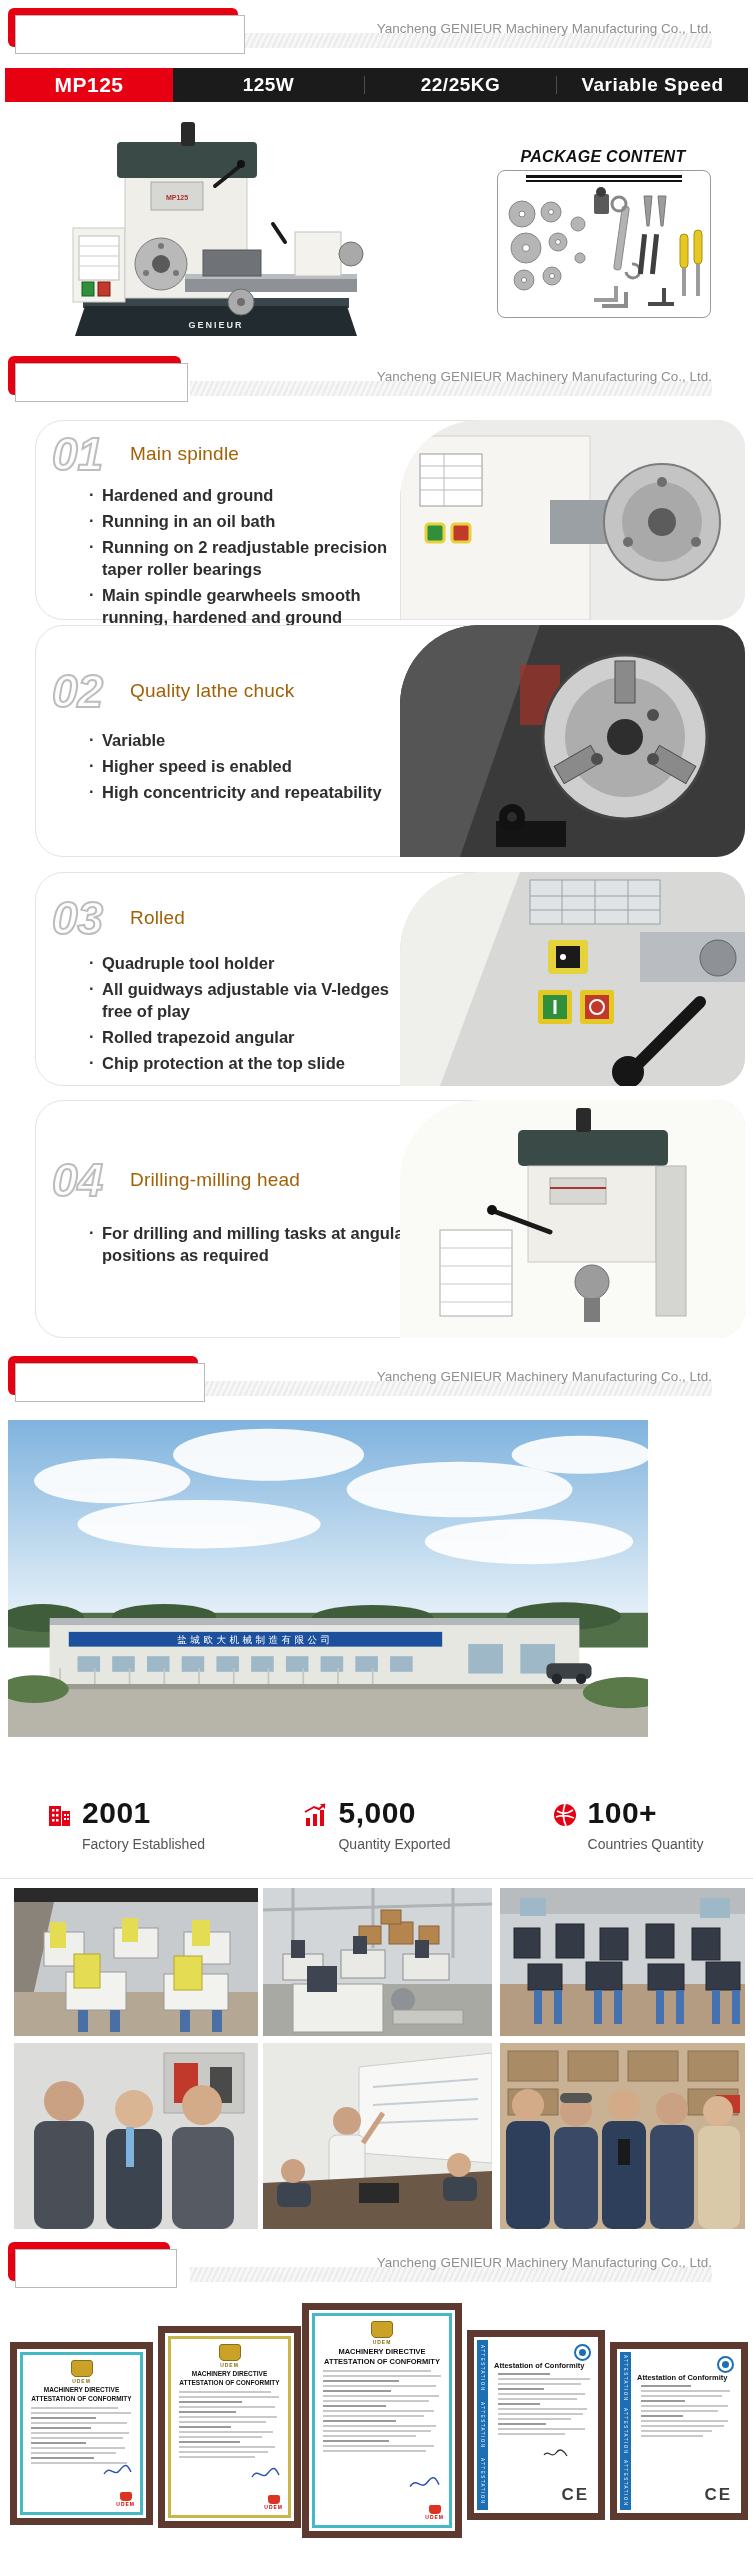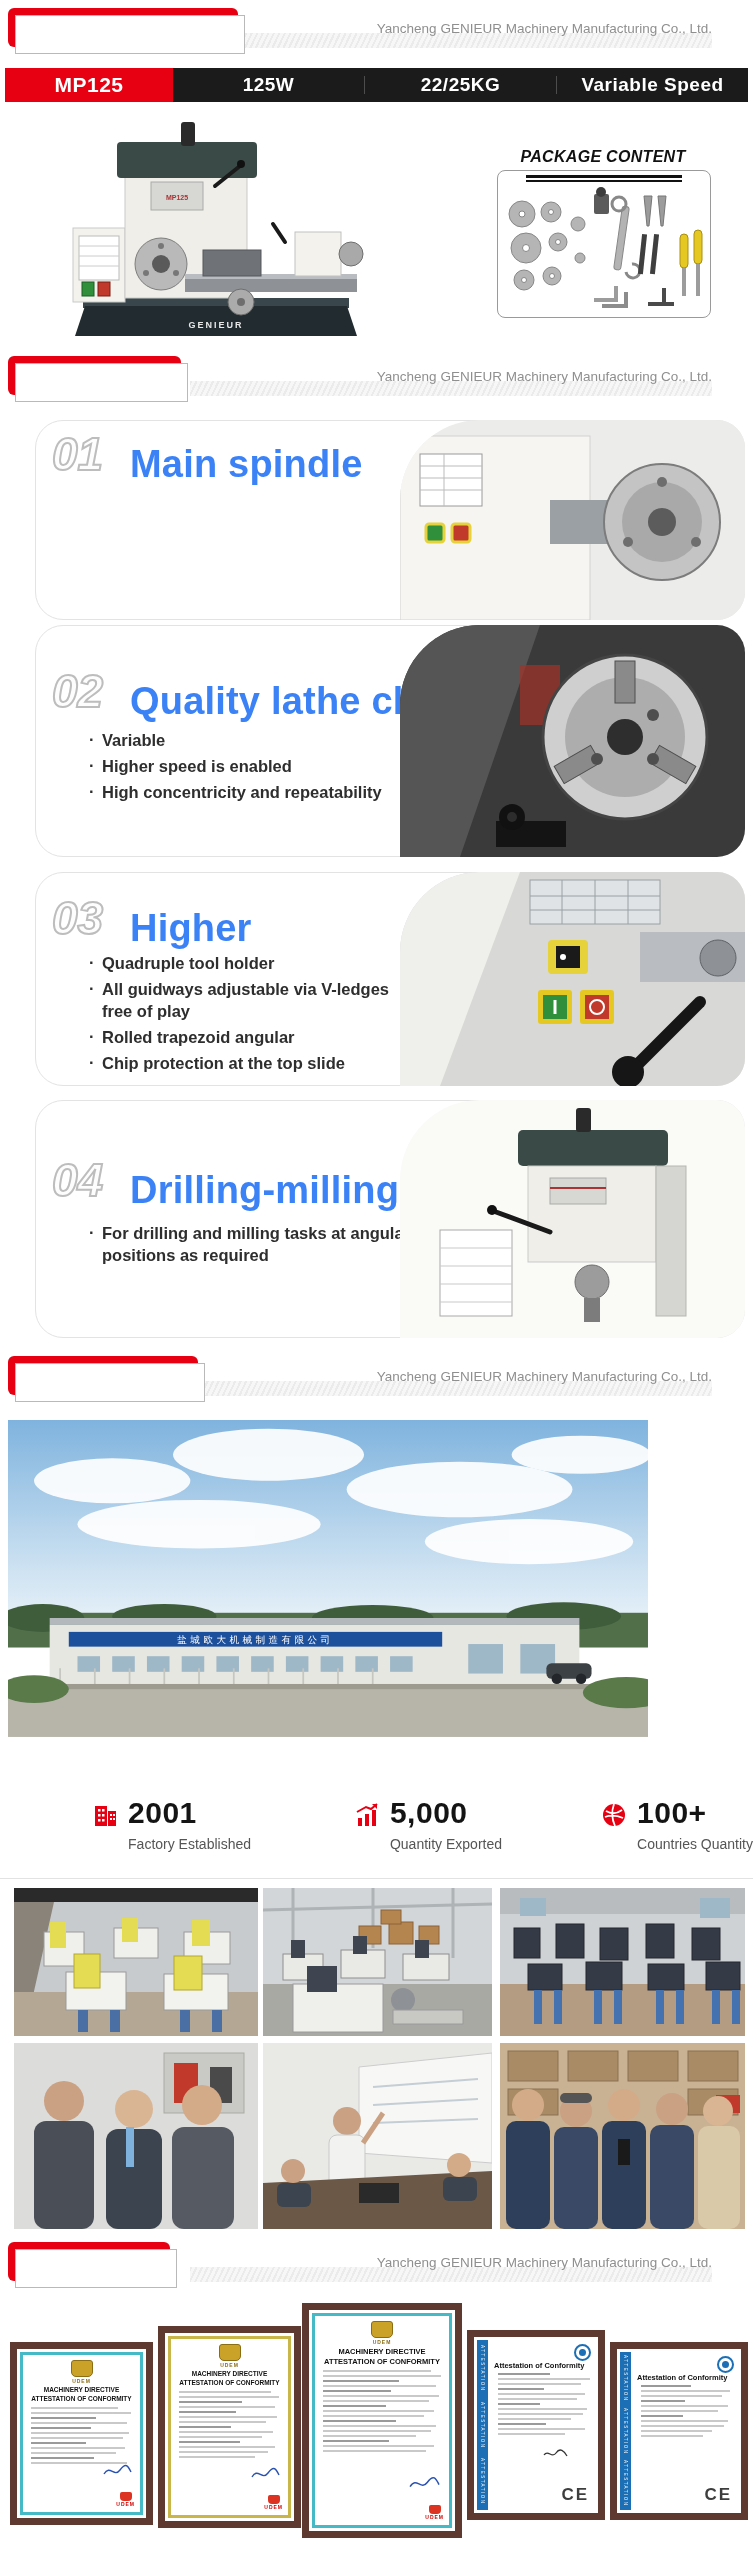--- a/index.html
+++ b/index.html
@@ -28,32 +28,32 @@
              font-style:italic;font-weight:700;font-size:16px;color:#111;letter-spacing:.3px;}
   .pkg-box{position:absolute;left:497px;top:58px;width:212px;height:146px;background:#fff;
            border:1px solid #9a9a9a;border-radius:8px;overflow:hidden;}
   .pkg-lines{margin:4px 28px 0;}
   .pkg-lines div{background:#111;}
   
   .card{position:absolute;left:35px;width:710px;background:#fff;border:1px solid #e3e3e3;
         border-radius:28px;box-sizing:border-box;}
   .card-num{position:absolute;font-size:46px;font-weight:700;font-style:italic;color:#fdfdfd;
             -webkit-text-stroke:2px #bdbdbd;text-shadow:0 0 1px #c9c9c9;}
-  .card-title{position:absolute;font-size:38px;font-weight:700;color:#3b82f6;letter-spacing:.2px;}
+  .card-title{position:absolute;font-size:19px;font-weight:400;color:#a16207;letter-spacing:.2px;}
   .bullets{position:absolute;left:52px;width:330px;margin:0;padding:0;list-style:none;
            font-size:16.5px;font-weight:700;color:#2e2e2e;line-height:1.33;}
   .bullets li{position:relative;padding-left:14px;margin-bottom:4px;}
   .bullets li::before{content:"\00B7";position:absolute;left:1px;top:-1px;font-weight:900;}
   .card-img{position:absolute;right:-1px;top:-1px;bottom:-1px;width:345px;overflow:hidden;
             border-radius:80px 28px 28px 0;}
   .card-img svg{display:block;width:100%;height:100%;}
   
   .factory-photo{position:absolute;left:8px;top:1420px;width:640px;height:365px;overflow:hidden;}
   .stats{position:absolute;left:0;top:1790px;width:753px;height:80px;display:flex;}
-  .stat{flex:1;display:flex;justify-content:flex-end;align-items:flex-start;padding-top:6px;}
+  .stat{flex:1;display:flex;justify-content:center;align-items:flex-start;padding-top:6px;}
   .stat-icon{margin:6px 10px 0 0;}
   .stat-value{font-size:30px;font-weight:700;color:#141414;letter-spacing:.5px;}
   .stat-label{font-size:14px;color:#555;margin-top:6px;font-weight:400;}
   .divider{position:absolute;left:0;top:1878px;width:753px;height:1px;background:#e2e2e2;}
   
   .photo{position:absolute;overflow:hidden;background:#ddd;}
   .photo svg{display:block;width:100%;height:100%;}
   
   .cert{position:absolute;background:#fff;border:7px solid #5d392f;box-sizing:border-box;}
   .cert-inner{position:absolute;inset:3px;border:3px solid #45bac6;padding:3px 4px;overflow:hidden;}
@@ -183,20 +183,26 @@
 
   <div class="sec-header" style="top:356px">
     <div class="badge">Details Images</div>
     <div class="hatch"></div>
     <div class="company-name">Yancheng GENIEUR Machinery Manufacturing Co., Ltd.</div>
   </div>
 
   <div class="card" style="top:420px;height:200px">
     <div class="card-num" style="left:16px;top:6px">01</div>
     <div class="card-title" style="left:94px;top:22px">Main spindle</div>
+    <ul class="bullets" style="top:64px">
+      <li>Hardened and ground</li>
+      <li>Running in an oil bath</li>
+      <li>Running on 2 readjustable precision taper roller bearings</li>
+      <li>Main spindle gearwheels smooth running,  hardened and ground</li>
+    </ul>
     <div class="card-img">
       <svg viewBox="0 0 345 200" preserveAspectRatio="none">
         <rect width="345" height="200" fill="#ececea"></rect>
         <rect x="0" y="16" width="190" height="184" fill="#f6f5f1" stroke="#d2d2d2"></rect>
         <rect x="20" y="34" width="62" height="52" fill="#fff" stroke="#9a9a9a"></rect>
         <line x1="20" y1="46" x2="82" y2="46" stroke="#bbb"></line>
           <line x1="20" y1="58" x2="82" y2="58" stroke="#bbb"></line>
         <line x1="20" y1="70" x2="82" y2="70" stroke="#bbb"></line>
           <line x1="44" y1="34" x2="44" y2="86" stroke="#bbb"></line>
         <rect x="26" y="104" width="18" height="18" rx="3" fill="#2f8f3a" stroke="#e6d23a" stroke-width="3"></rect>
@@ -238,21 +244,21 @@
         <circle cx="253" cy="134" r="6" fill="#4e4e4e"></circle>
         <rect x="96" y="196" width="70" height="26" fill="#141414"></rect>
         <circle cx="112" cy="192" r="13" fill="#111"></circle>
           <circle cx="112" cy="192" r="5" fill="#2c2c2c"></circle>
       </svg>
     </div>
   </div>
 
   <div class="card" style="top:872px;height:214px">
     <div class="card-num" style="left:16px;top:18px">03</div>
-    <div class="card-title" style="left:94px;top:34px">Higher</div>
+    <div class="card-title" style="left:94px;top:34px">Rolled</div>
     <ul class="bullets" style="top:80px">
       <li>Quadruple tool holder</li>
       <li>All guidways adjustable via V-ledges free of play</li>
       <li>Rolled trapezoid angular</li>
       <li>Chip protection at the top slide</li>
     </ul>
     <div class="card-img">
       <svg viewBox="0 0 345 214" preserveAspectRatio="none">
         <rect width="345" height="214" fill="#d8d8d6"></rect>
         <polygon points="0,0 120,0 40,214 0,214" fill="#efefec"></polygon>

